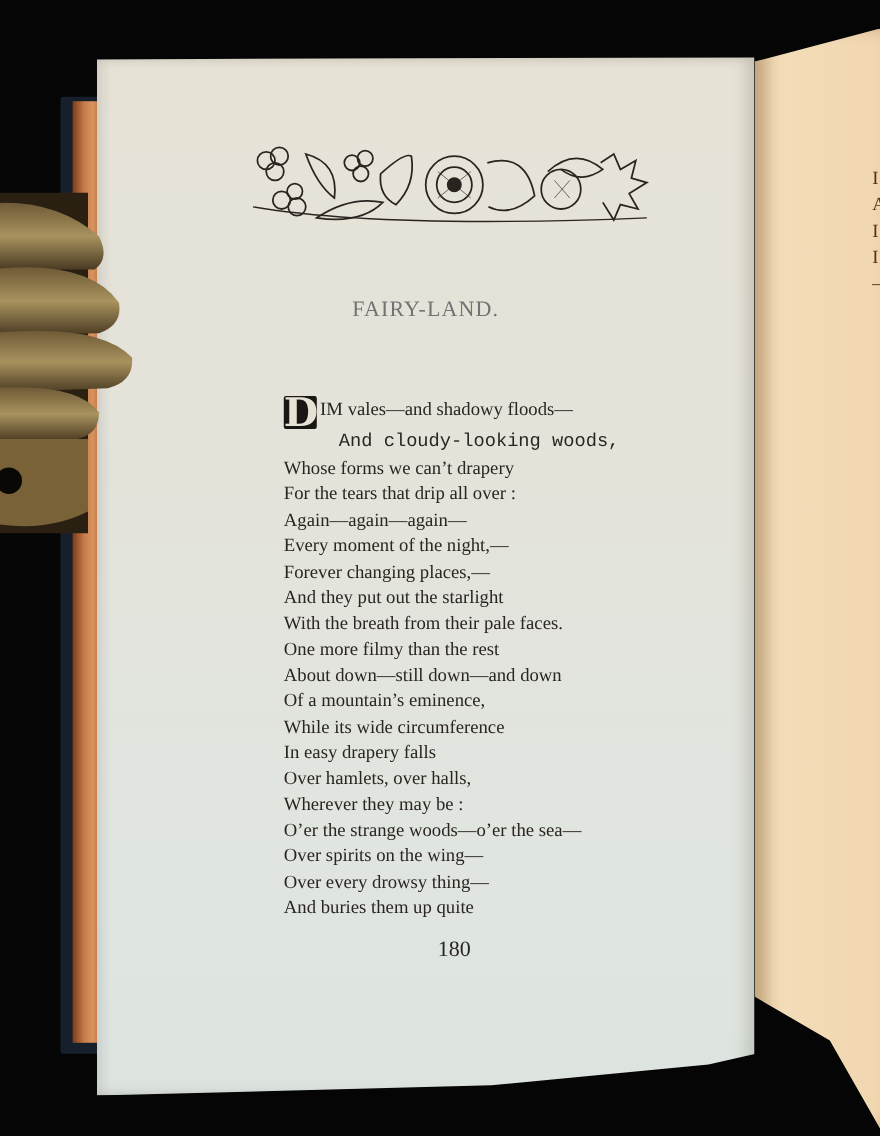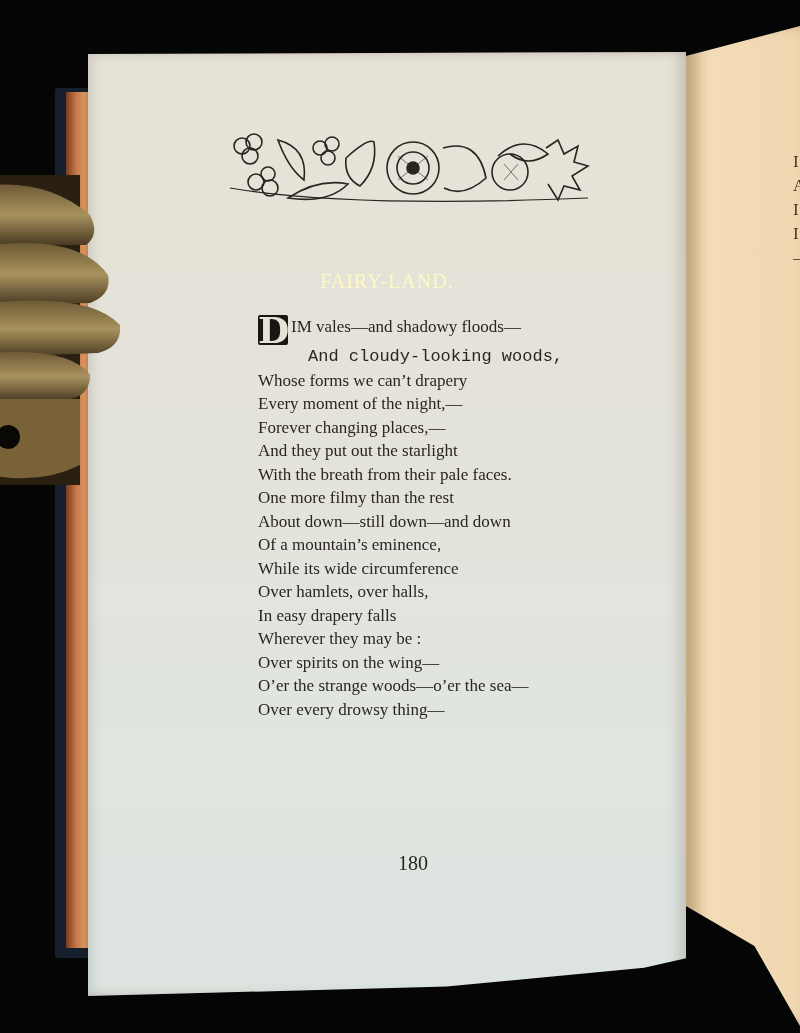--- a/index.html
+++ b/index.html
@@ -30,35 +30,35 @@
     }
     .right-page-letters {
       position: absolute; left: 793px; top: 150px; width: 20px;
       color: #5a2d1e; font-size: 17px; line-height: 24px;
     }
     .ornament {
       position: absolute; left: 228px; top: 128px; width: 364px; height: 82px;
     }
     .title {
       position: absolute; left: 88px; top: 270px; width: 598px; text-align: center;
-      font-size: 20px; letter-spacing: 1px; color: #fef9c3;
+      font-size: 20px; letter-spacing: 1px; color: #737373;
     }
     .poem {
       position: absolute; left: 258px; top: 315px; width: 330px;
       font-size: 17px; line-height: 23.5px; color: #2b2522;
     }
     .line { white-space: nowrap; display: block; }
     .line.indent { padding-left: 50px; font-family: Liberation Mono, monospace; }
     .dropcap {
       display: inline-block; font-family: "DejaVu Serif", serif; font-weight: bold;
       font-size: 36px; line-height: 30px; width: 30px; height: 30px; vertical-align: top;
       background: #1a1614; color: #e6e2d6; text-align: center; margin-right: 3px;
       border-radius: 2px;
     }
-    .first-line { margin-left: 0; }
+    .first-line { margin-left: 0; margin-top: 45px; }
     .page-number {
       position: absolute; left: 88px; top: 852px; width: 650px; text-align: center;
       font-size: 20px; color: #2b2522;
     }
     .hand {
       position: absolute; left: -10px; top: 175px; width: 140px; height: 310px;
     }
   </style>
 </head>
 <body>
@@ -106,34 +106,37 @@
       <line x1="290" y1="36" x2="276" y2="52"></line>
   </g>
 </svg>
 
 <div class="title">FAIRY-LAND.</div>
 
 <div class="poem">
   <span class="line first-line"><span class="dropcap">D</span><span>IM vales—and shadowy floods—</span></span>
   <span class="line indent">And cloudy-looking woods,</span>
   <span class="line">Whose forms we can’t drapery</span>
+  <span class="line">For the tears that drip all over :</span>
+  <span class="line">Again—again—again—</span>
   <span class="line">Every moment of the night,—</span>
   <span class="line">Forever changing places,—</span>
   <span class="line">And they put out the starlight</span>
   <span class="line">With the breath from their pale faces.</span>
   <span class="line">One more filmy than the rest</span>
   <span class="line">About down—still down—and down</span>
   <span class="line">Of a mountain’s eminence,</span>
   <span class="line">While its wide circumference</span>
+  <span class="line">In easy drapery falls</span>
   <span class="line">Over hamlets, over halls,</span>
-  <span class="line">In easy drapery falls</span>
   <span class="line">Wherever they may be :</span>
+  <span class="line">O’er the strange woods—o’er the sea—</span>
   <span class="line">Over spirits on the wing—</span>
-  <span class="line">O’er the strange woods—o’er the sea—</span>
   <span class="line">Over every drowsy thing—</span>
+  <span class="line">And buries them up quite</span>
 </div>
 
 <div class="page-number">180</div>
 
 <svg class="hand" viewBox="0 0 140 310">
   <defs>
     <linearGradient id="brass" x1="0" y1="0" x2="0" y2="1">
       <stop offset="0" stop-color="#6e5a36"></stop>
       <stop offset="0.5" stop-color="#a8925e"></stop>
       <stop offset="1" stop-color="#4a3a22"></stop>

